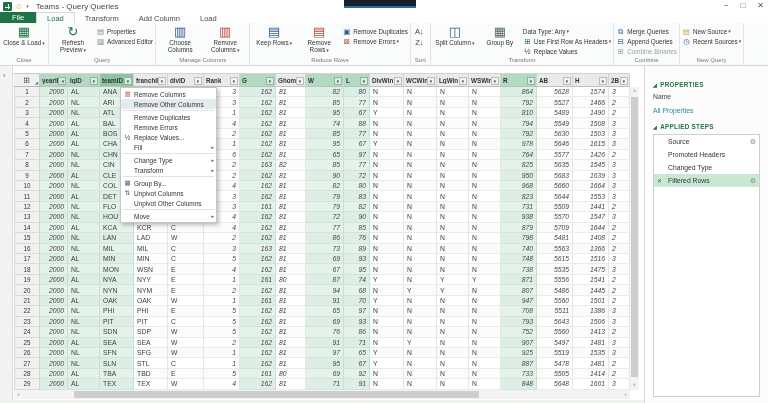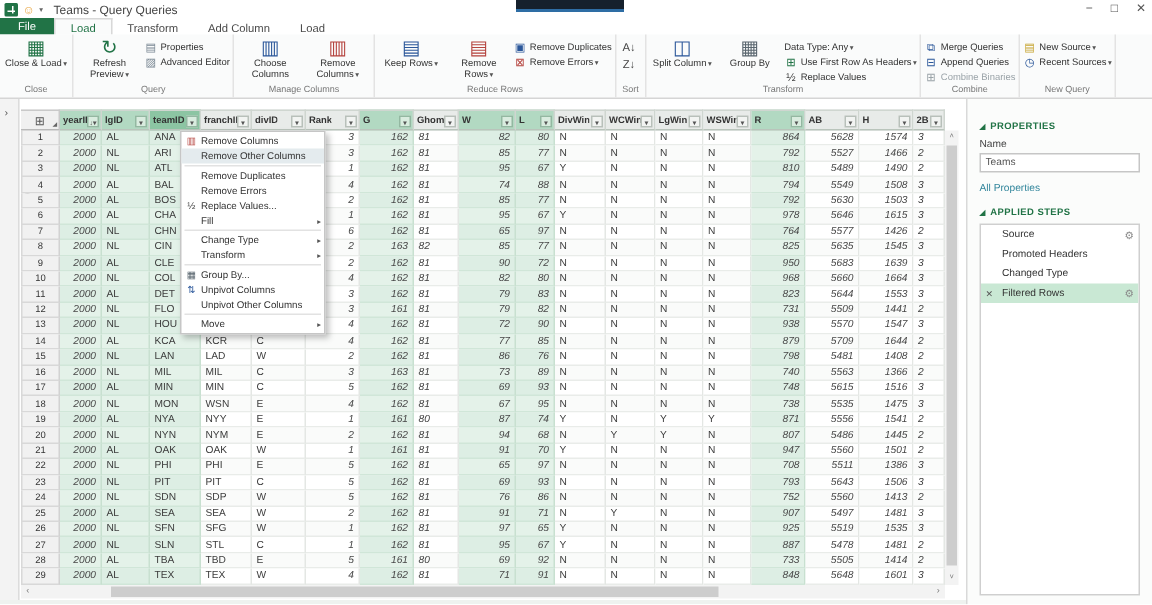--- a/index.html
+++ b/index.html
@@ -1005,21 +1005,20 @@
         <span class="arr" style="right:0;">›</span>
       </div>
     </div>
 
     <div class="settings">
       <div class="qs-section">
         <span class="tri">◢</span>
         <span>PROPERTIES</span>
       </div>
       <div class="qs-namelabel">Name</div>
-      <input class="qs-input" value="Teams" style="">
       <div class="qs-link">All Properties</div>
       <div class="qs-section">
         <span class="tri">◢</span>
         <span>APPLIED STEPS</span>
       </div>
       <div class="steps-box">
           <div class="step">
             <span>Source</span>
             <span class="gear">⚙</span>
           </div>

